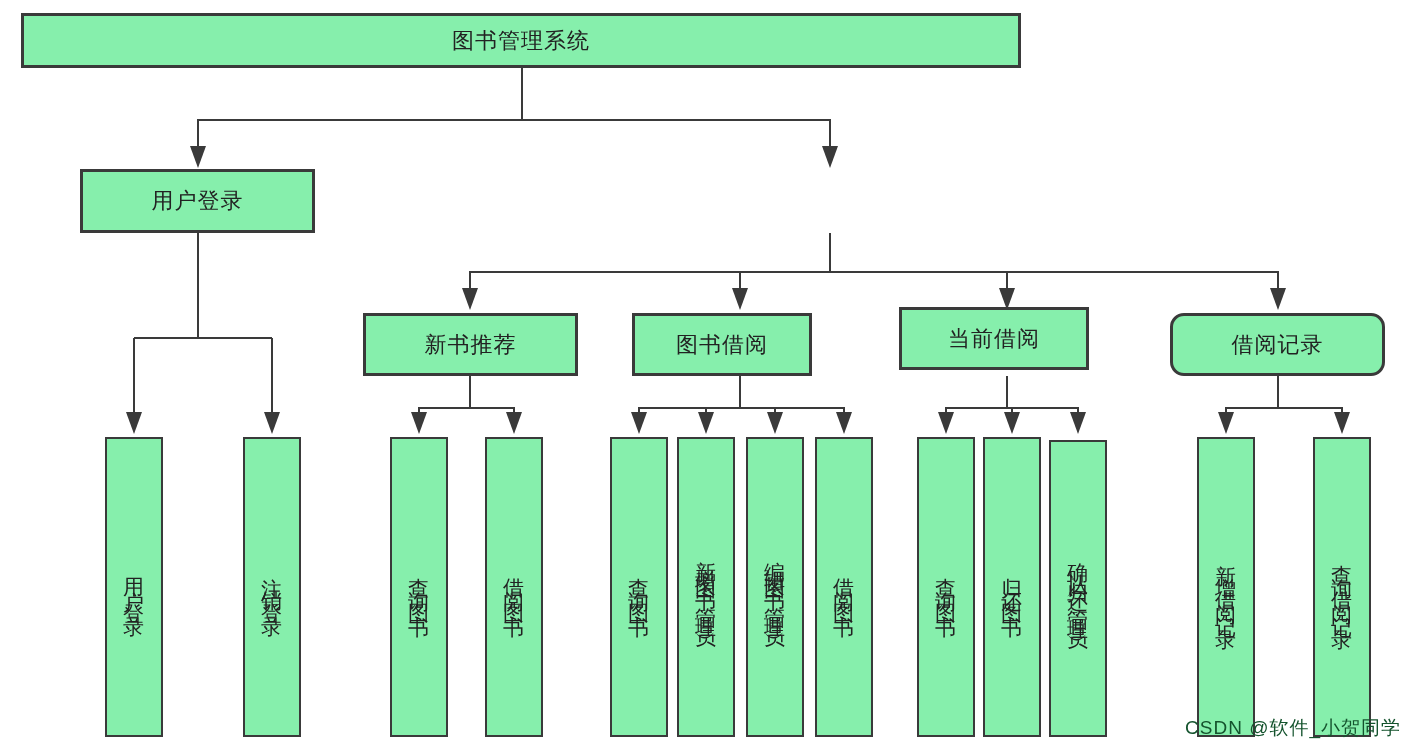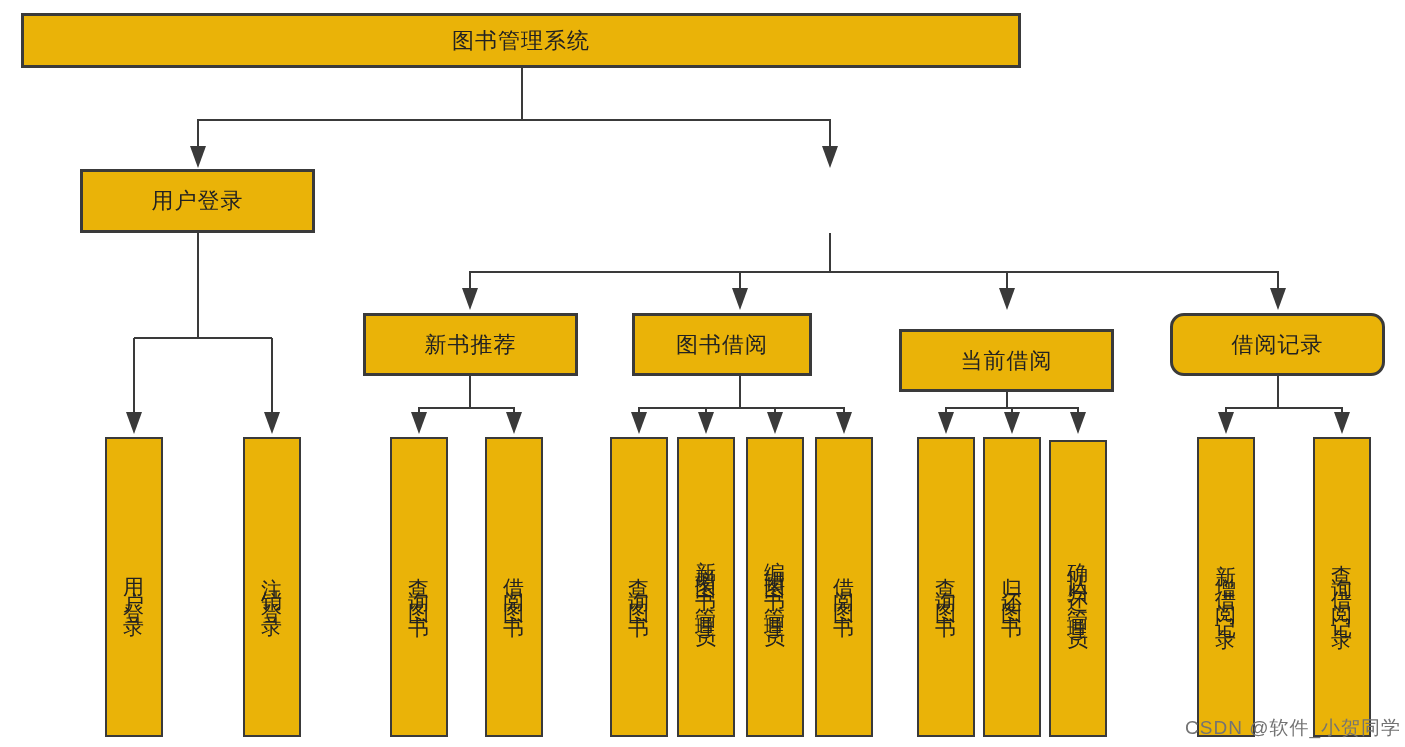--- a/index.html
+++ b/index.html
@@ -8,21 +8,21 @@
     width:1405px;height:747px;
     background:#ffffff;
     overflow:hidden;
     font-family:"Liberation Sans","DejaVu Sans",sans-serif;
     color:#222222;
   }
   .connectors{position:absolute;left:0;top:0;width:1405px;height:747px;}
   .node{
     position:absolute;
     box-sizing:border-box;
-    background:#eab308;
+    background:#86efac;
     border:3px solid #3a3a3a;
     display:flex;
     align-items:center;
     justify-content:center;
     color:#222222;
     text-align:center;
   }
   .h{
     font-size:22px;
     letter-spacing:1px;
@@ -36,21 +36,21 @@
     letter-spacing:.62em;
     line-height:1;
   }
   .v.tight{letter-spacing:.45em;}
   .watermark{
     position:absolute;
     right:4px;
     bottom:6px;
     font-size:19px;
     letter-spacing:1px;
-    color:#737373;
+    color:#14532d;
   }
 </style>
 </head>
 <body>
 
 <div class="stage">
 
   <svg class="connectors" viewBox="0 0 1405 747" xmlns="http://www.w3.org/2000/svg" aria-hidden="true">
     <path d="M522 68 V120
              M197 120 H831
@@ -107,21 +107,21 @@
       <polygon points="1334,412 1350,412 1342,434"></polygon>
     </g>
   </svg>
 
   <div class="node h" style="left:21px;top:13px;width:1000px;height:55px;">图书管理系统</div>
 
   <div class="node h" style="left:80px;top:169px;width:235px;height:64px;">用户登录</div>
 
   <div class="node h" style="left:363px;top:313px;width:215px;height:63px;">新书推荐</div>
   <div class="node h" style="left:632px;top:313px;width:180px;height:63px;">图书借阅</div>
-  <div class="node h" style="left:899px;top:329px;width:215px;height:63px;">当前借阅</div>
+  <div class="node h" style="left:899px;top:307px;width:190px;height:63px;">当前借阅</div>
   <div class="node h" style="left:1170px;top:313px;width:215px;height:63px;border-radius:14px;">借阅记录</div>
 
   <div class="node v" style="left:105px;top:437px;width:58px;height:300px;">用户登录</div>
   <div class="node v" style="left:243px;top:437px;width:58px;height:300px;">注销登录</div>
 
   <div class="node v" style="left:390px;top:437px;width:58px;height:300px;">查询图书</div>
   <div class="node v" style="left:485px;top:437px;width:58px;height:300px;">借阅图书</div>
 
   <div class="node v" style="left:610px;top:437px;width:58px;height:300px;">查询图书</div>
   <div class="node v tight" style="left:677px;top:437px;width:58px;height:300px;">新增图书（管理员）</div>

